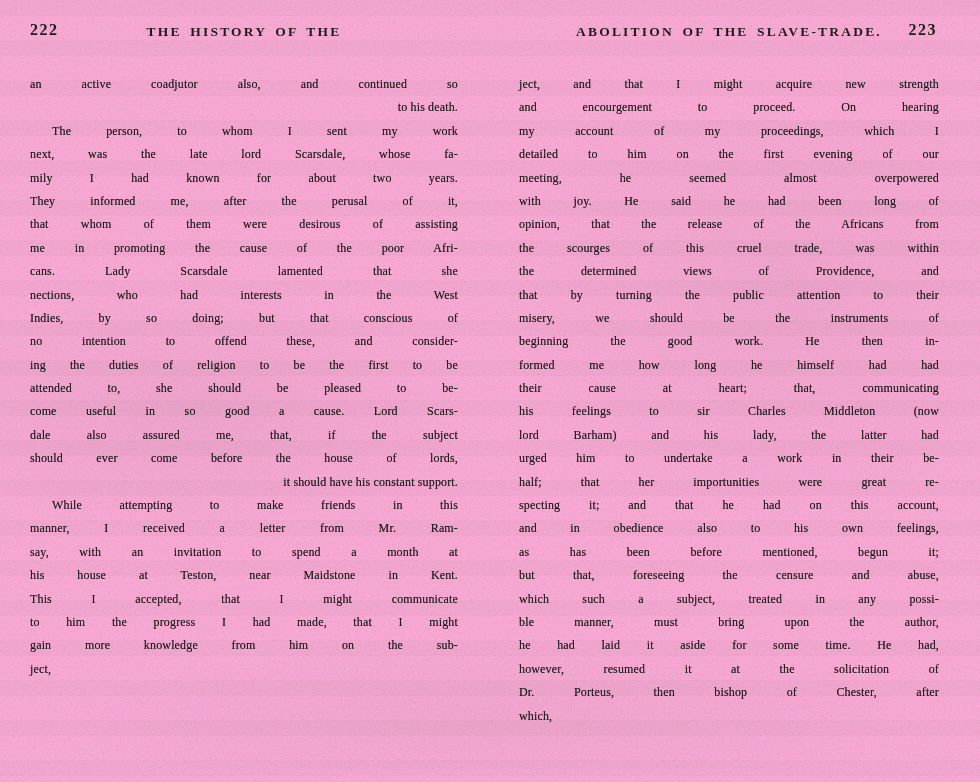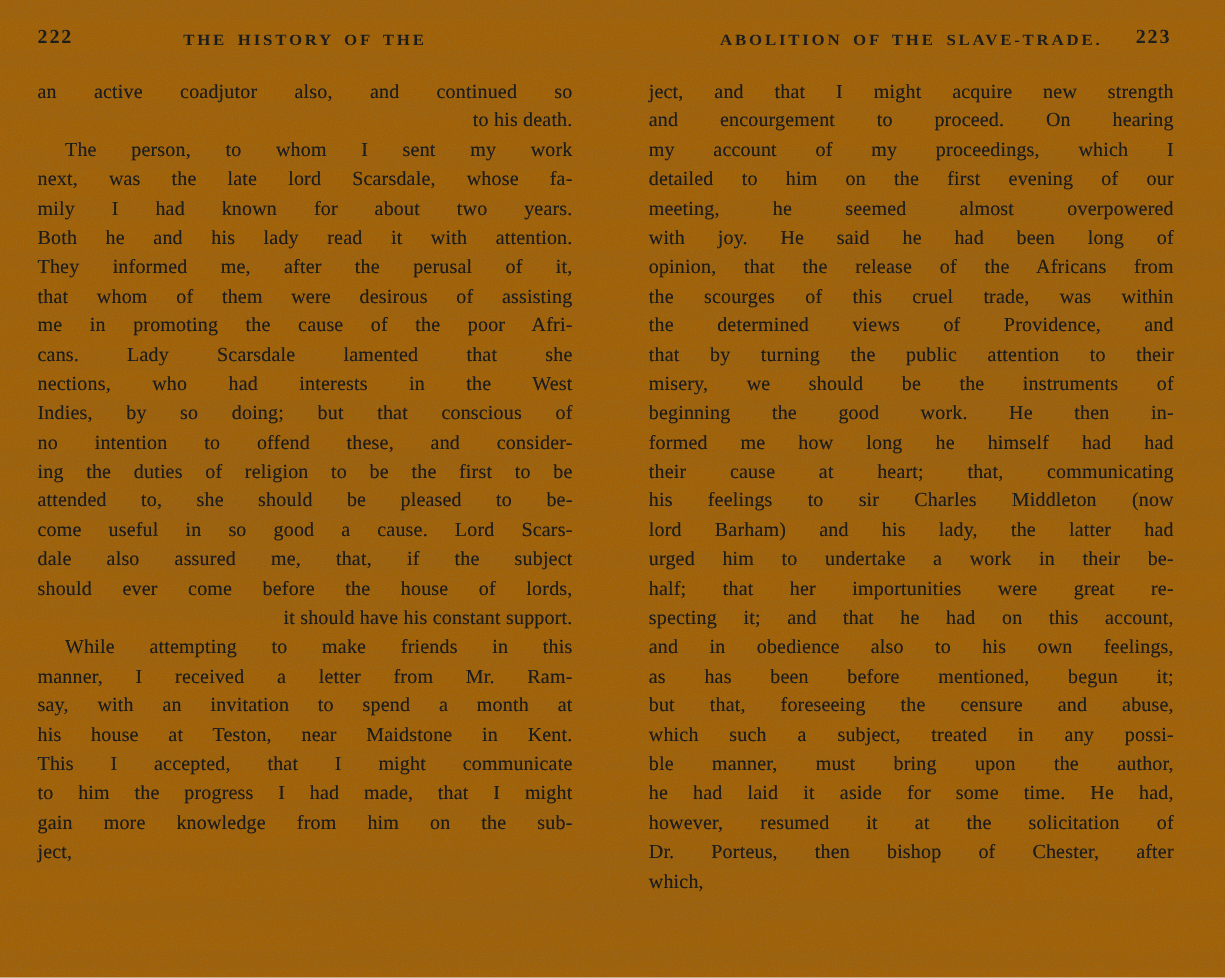--- a/index.html
+++ b/index.html
@@ -5,21 +5,21 @@
 <style>
   html, body {
     margin: 0;
     padding: 0;
     background: #e8e8e6;
   }
   .scan {
     position: relative;
     width: 980px;
     height: 782px;
-    background: #a16207;
+    background: #f9a8d4;
     overflow: hidden;
     font-family: "Liberation Serif", serif;
     color: #191919;
   }
   
   .bands {
     position: absolute;
     inset: 0;
     background: repeating-linear-gradient(
       to bottom,
@@ -71,22 +71,22 @@
     position: absolute;
     top: -3px;
     font-size: 16px;
     font-weight: bold;
     letter-spacing: 1.5px;
   }
   .page-left  .page-num { left: 0; }
   .page-right .page-num { right: 2px; }
 
   .body-text {
-    margin-top: 18px;
-    font-size: 16px;
+    margin-top: 29px;
+    font-size: 12px;
     line-height: 23.4px;
     letter-spacing: 0.15px;
     text-shadow: 0 0 0.5px rgba(20,20,20,0.55);
   }
   .line {
     height: 23.4px;
     white-space: nowrap;
     overflow: visible;
     text-align: right;
   }
@@ -113,21 +113,20 @@
     <div class="header">
       <span class="page-num">222</span>
       <span class="running-title">THE HISTORY OF THE</span>
     </div>
     <div class="body-text">
         <div class="line j">an active coadjutor also, and continued so</div>
         <div class="line">to his death.</div>
         <div class="line j ind">The person, to whom I sent my work</div>
         <div class="line j">next, was the late lord Scarsdale, whose fa-</div>
         <div class="line j">mily I had known for about two years.</div>
-        <div class="line j">Both he and his lady read it with attention.</div>
         <div class="line j">They informed me, after the perusal of it,</div>
         <div class="line j">that whom of them were desirous of assisting</div>
         <div class="line j">me in promoting the cause of the poor Afri-</div>
         <div class="line j">cans.  Lady Scarsdale lamented that she</div>
         <div class="line j">nections, who had interests in the West</div>
         <div class="line j">Indies, by so doing; but that conscious of</div>
         <div class="line j">no intention to offend these, and consider-</div>
         <div class="line j">ing the duties of religion to be the first to be</div>
         <div class="line j">attended to, she should be pleased to be-</div>
         <div class="line j">come useful in so good a cause.  Lord Scars-</div>

